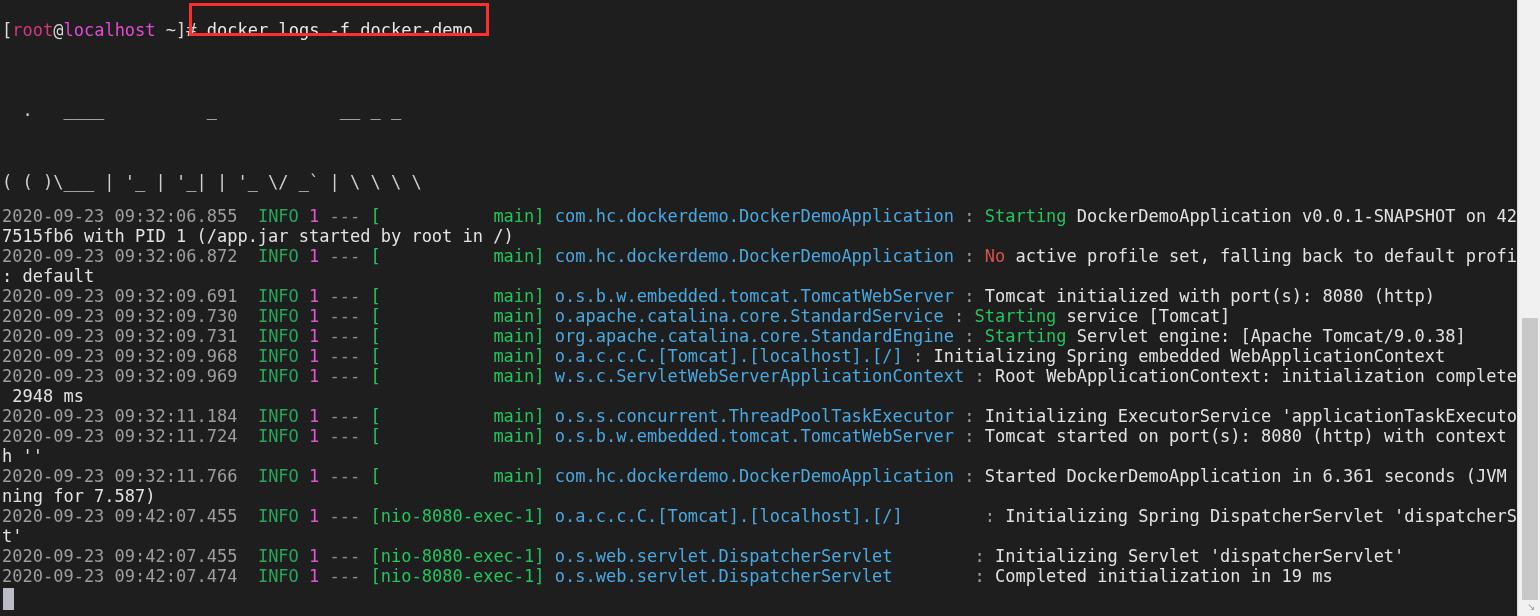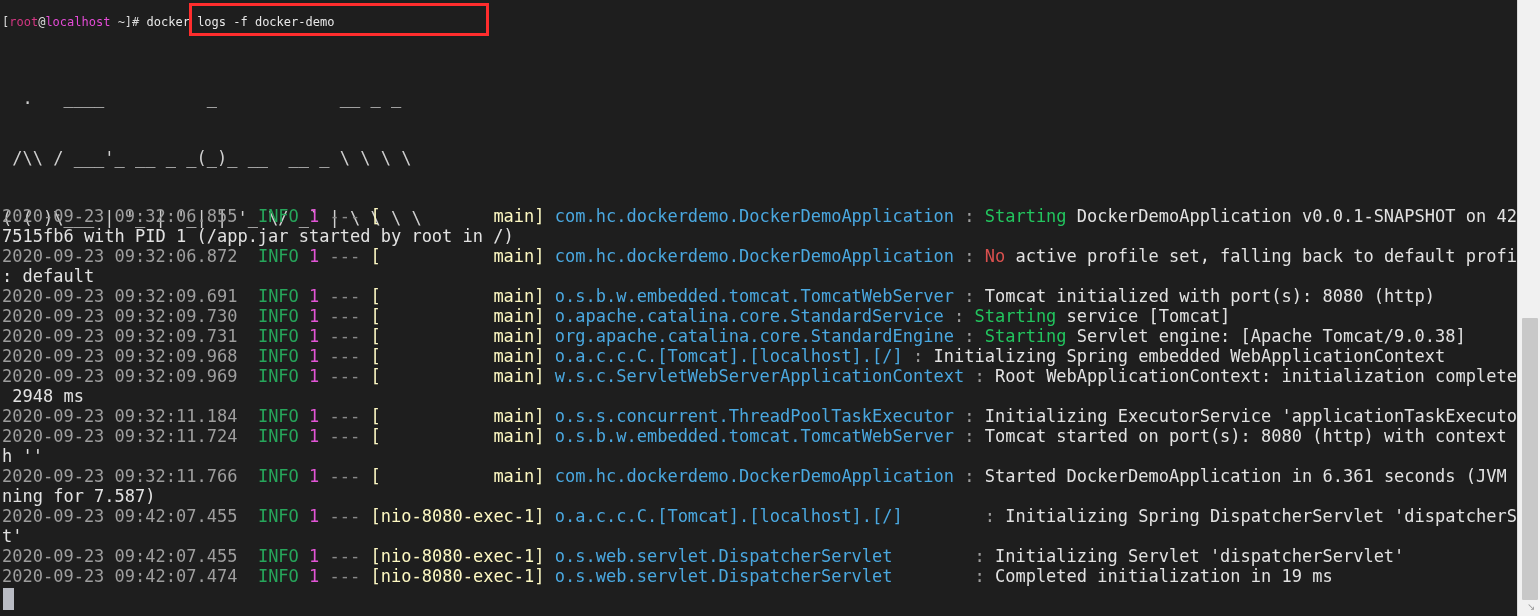--- a/index.html
+++ b/index.html
@@ -60,27 +60,27 @@
   
   .c-default  { color: #d9d9d9; }
   .c-bracket  { color: #d9d9d9; }
   .c-user     { color: #d33682; }
   .c-host     { color: #e44bd6; }
   .c-cmd      { color: #e8e8e8; }
   .c-date     { color: #9e9e9e; }
   .c-info     { color: #26a65b; text-align: right; }
   .c-pid      { color: #e255d6; }
   .c-dash     { color: #8a8a8a; }
-  .c-thread   { color: #fef9c3; margin-top: 12px; }
+  .c-thread   { color: #22c55e; margin-top: 12px; }
   .c-logger   { color: #4aa8e0; }
   .c-colon    { color: #9e9e9e; }
   .c-msg      { color: #e2e2e2; }
   .c-msg-hl   { color: #22c55e; }
   .c-msg-err  { color: #d9504e; }
-  .c-banner   { color: #d0d0d0; }
+  .c-banner   { color: #d0d0d0; margin-top: 12px; }
   .c-banner-green { color: #26a65b; }
   .c-banner-ver   { color: #8a8a8a; }
 
   
   #cmd-highlight-box {
     position: absolute;
     left: 189px;
     top: 3px;
     width: 300px;
     height: 33px;
@@ -116,22 +116,22 @@
     top: 48px;
     font-size: 17px;
     line-height: 20px;
     white-space: pre;
     color: #d0d0d0;
   }
 
   #prompt-line {
     position: absolute;
     left: 2px;
-    top: 12px;
-    font-size: 12px;
+    top: 20px;
+    font-size: 17px;
     line-height: 20px;
     white-space: pre;
   }
 
   #log-area {
     position: absolute;
     left: 2px;
     top: 206px;
     font-size: 17px;
     line-height: 20px;
@@ -142,21 +142,20 @@
 <body>
 
 <div id="terminal">
 
   <div id="prompt-line"><span class="c-bracket">[</span><span class="c-user">root</span><span class="c-default">@</span><span class="c-host">localhost</span><span class="c-default"> ~]</span><span class="c-default">#</span><span class="c-cmd"> docker logs -f docker-demo</span></div>
 
   <div id="cmd-highlight-box"></div>
 
   <div id="banner">
     <div class="line c-banner">  .   ____          _            __ _ _</div>
-    <div class="line c-banner"> /\\ / ___'_ __ _ _(_)_ __  __ _ \ \ \ \</div>
     <div class="line c-banner">( ( )\___ | '_ | '_| | '_ \/ _` | \ \ \ \</div>
   </div>
 
   <div id="log-area"><div class="line"><span class="c-date">2020-09-23 09:32:06.855</span><span class="c-default">  </span><span class="c-info">INFO</span><span class="c-default"> </span><span class="c-pid">1</span><span class="c-default"> </span><span class="c-dash">---</span><span class="c-default"> </span><span class="c-thread">[           main]</span><span class="c-default"> </span><span class="c-logger">com.hc.dockerdemo.DockerDemoApplication </span><span class="c-colon">: </span><span class="c-msg-hl">Starting</span><span class="c-msg"> DockerDemoApplication v0.0.1-SNAPSHOT on 42a97</span></div><div class="line"><span class="c-msg">7515fb6 with PID 1 (/app.jar started by root in /)</span></div><div class="line"><span class="c-date">2020-09-23 09:32:06.872</span><span class="c-default">  </span><span class="c-info">INFO</span><span class="c-default"> </span><span class="c-pid">1</span><span class="c-default"> </span><span class="c-dash">---</span><span class="c-default"> </span><span class="c-thread">[           main]</span><span class="c-default"> </span><span class="c-logger">com.hc.dockerdemo.DockerDemoApplication </span><span class="c-colon">: </span><span class="c-msg-err">No</span><span class="c-msg"> active profile set, falling back to default profiles</span></div><div class="line"><span class="c-msg">: default</span></div><div class="line"><span class="c-date">2020-09-23 09:32:09.691</span><span class="c-default">  </span><span class="c-info">INFO</span><span class="c-default"> </span><span class="c-pid">1</span><span class="c-default"> </span><span class="c-dash">---</span><span class="c-default"> </span><span class="c-thread">[           main]</span><span class="c-default"> </span><span class="c-logger">o.s.b.w.embedded.tomcat.TomcatWebServer </span><span class="c-colon">: </span><span class="c-msg">Tomcat</span><span class="c-msg"> initialized with port(s): 8080 (http)</span></div><div class="line"><span class="c-date">2020-09-23 09:32:09.730</span><span class="c-default">  </span><span class="c-info">INFO</span><span class="c-default"> </span><span class="c-pid">1</span><span class="c-default"> </span><span class="c-dash">---</span><span class="c-default"> </span><span class="c-thread">[           main]</span><span class="c-default"> </span><span class="c-logger">o.apache.catalina.core.StandardService </span><span class="c-colon">: </span><span class="c-msg-hl">Starting</span><span class="c-msg"> service [Tomcat]</span></div><div class="line"><span class="c-date">2020-09-23 09:32:09.731</span><span class="c-default">  </span><span class="c-info">INFO</span><span class="c-default"> </span><span class="c-pid">1</span><span class="c-default"> </span><span class="c-dash">---</span><span class="c-default"> </span><span class="c-thread">[           main]</span><span class="c-default"> </span><span class="c-logger">org.apache.catalina.core.StandardEngine </span><span class="c-colon">: </span><span class="c-msg-hl">Starting</span><span class="c-msg"> Servlet engine: [Apache Tomcat/9.0.38]</span></div><div class="line"><span class="c-date">2020-09-23 09:32:09.968</span><span class="c-default">  </span><span class="c-info">INFO</span><span class="c-default"> </span><span class="c-pid">1</span><span class="c-default"> </span><span class="c-dash">---</span><span class="c-default"> </span><span class="c-thread">[           main]</span><span class="c-default"> </span><span class="c-logger">o.a.c.c.C.[Tomcat].[localhost].[/] </span><span class="c-colon">: </span><span class="c-msg">Initializing</span><span class="c-msg"> Spring embedded WebApplicationContext</span></div><div class="line"><span class="c-date">2020-09-23 09:32:09.969</span><span class="c-default">  </span><span class="c-info">INFO</span><span class="c-default"> </span><span class="c-pid">1</span><span class="c-default"> </span><span class="c-dash">---</span><span class="c-default"> </span><span class="c-thread">[           main]</span><span class="c-default"> </span><span class="c-logger">w.s.c.ServletWebServerApplicationContext </span><span class="c-colon">: </span><span class="c-msg">Root</span><span class="c-msg"> WebApplicationContext: initialization completed in</span></div><div class="line"><span class="c-msg"> 2948 ms</span></div><div class="line"><span class="c-date">2020-09-23 09:32:11.184</span><span class="c-default">  </span><span class="c-info">INFO</span><span class="c-default"> </span><span class="c-pid">1</span><span class="c-default"> </span><span class="c-dash">---</span><span class="c-default"> </span><span class="c-thread">[           main]</span><span class="c-default"> </span><span class="c-logger">o.s.s.concurrent.ThreadPoolTaskExecutor </span><span class="c-colon">: </span><span class="c-msg">Initializing</span><span class="c-msg"> ExecutorService 'applicationTaskExecutor'</span></div><div class="line"><span class="c-date">2020-09-23 09:32:11.724</span><span class="c-default">  </span><span class="c-info">INFO</span><span class="c-default"> </span><span class="c-pid">1</span><span class="c-default"> </span><span class="c-dash">---</span><span class="c-default"> </span><span class="c-thread">[           main]</span><span class="c-default"> </span><span class="c-logger">o.s.b.w.embedded.tomcat.TomcatWebServer </span><span class="c-colon">: </span><span class="c-msg">Tomcat</span><span class="c-msg"> started on port(s): 8080 (http) with context pat</span></div><div class="line"><span class="c-msg">h ''</span></div><div class="line"><span class="c-date">2020-09-23 09:32:11.766</span><span class="c-default">  </span><span class="c-info">INFO</span><span class="c-default"> </span><span class="c-pid">1</span><span class="c-default"> </span><span class="c-dash">---</span><span class="c-default"> </span><span class="c-thread">[           main]</span><span class="c-default"> </span><span class="c-logger">com.hc.dockerdemo.DockerDemoApplication </span><span class="c-colon">: </span><span class="c-msg">Started</span><span class="c-msg"> DockerDemoApplication in 6.361 seconds (JVM run</span></div><div class="line"><span class="c-msg">ning for 7.587)</span></div><div class="line"><span class="c-date">2020-09-23 09:42:07.455</span><span class="c-default">  </span><span class="c-info">INFO</span><span class="c-default"> </span><span class="c-pid">1</span><span class="c-default"> </span><span class="c-dash">---</span><span class="c-default"> </span><span class="c-thread">[nio-8080-exec-1]</span><span class="c-default"> </span><span class="c-logger">o.a.c.c.C.[Tomcat].[localhost].[/]        </span><span class="c-colon">: </span><span class="c-msg">Initializing</span><span class="c-msg"> Spring DispatcherServlet 'dispatcherServle</span></div><div class="line"><span class="c-msg">t'</span></div><div class="line"><span class="c-date">2020-09-23 09:42:07.455</span><span class="c-default">  </span><span class="c-info">INFO</span><span class="c-default"> </span><span class="c-pid">1</span><span class="c-default"> </span><span class="c-dash">---</span><span class="c-default"> </span><span class="c-thread">[nio-8080-exec-1]</span><span class="c-default"> </span><span class="c-logger">o.s.web.servlet.DispatcherServlet        </span><span class="c-colon">: </span><span class="c-msg">Initializing</span><span class="c-msg"> Servlet 'dispatcherServlet'</span></div><div class="line"><span class="c-date">2020-09-23 09:42:07.474</span><span class="c-default">  </span><span class="c-info">INFO</span><span class="c-default"> </span><span class="c-pid">1</span><span class="c-default"> </span><span class="c-dash">---</span><span class="c-default"> </span><span class="c-thread">[nio-8080-exec-1]</span><span class="c-default"> </span><span class="c-logger">o.s.web.servlet.DispatcherServlet        </span><span class="c-colon">: </span><span class="c-msg">Completed</span><span class="c-msg"> initialization in 19 ms</span></div></div>
 
   <div id="cursor-block"></div>
 
 </div>
 
 <div id="scroll-gutter">

